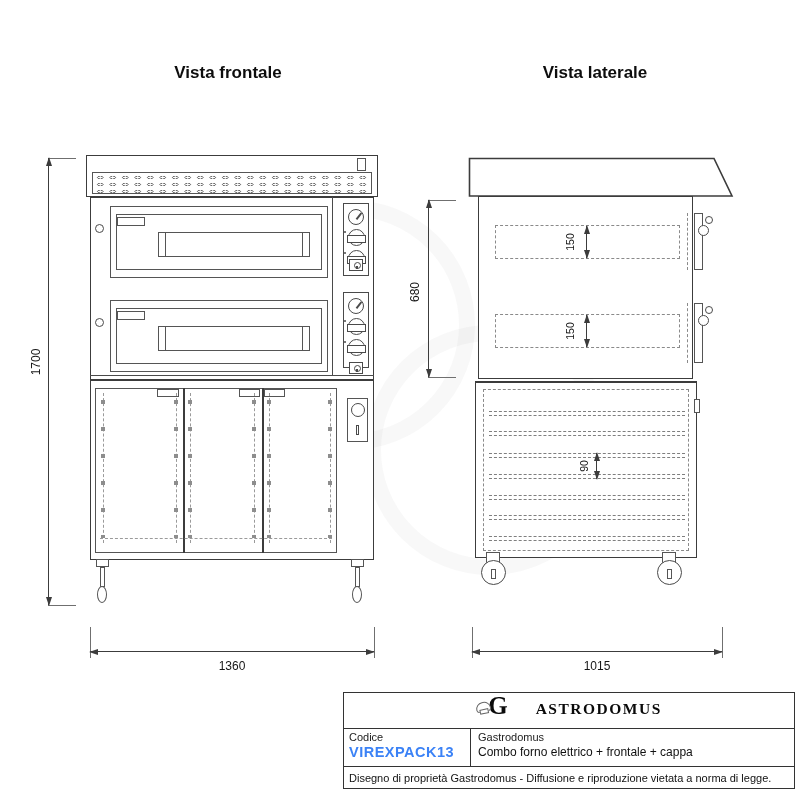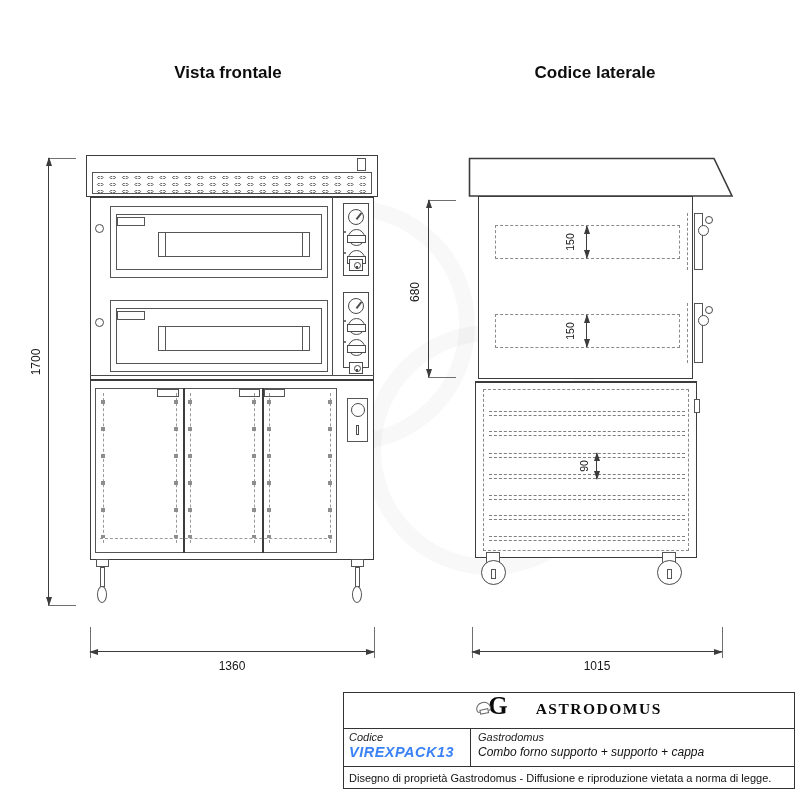--- a/index.html
+++ b/index.html
@@ -49,21 +49,21 @@
   .panel{border:1px solid #4a4a4a;background:#fff;display:flex;flex-direction:column;align-items:center;gap:4px;padding-top:5px;}
   
   .slide-line{width:0;border-left:1px dashed #9a9a9a;}
   .slide-ticks{width:4px;background:repeating-linear-gradient(180deg,#8d8d8d 0 4px,transparent 4px 27px);}
   .rail{border-top:1px dashed #7f7f7f;border-bottom:1px dashed #7f7f7f;background:transparent;}
   
   .circ{border:1px solid #4a4a4a;border-radius:50%;background:#fff;}
   
   #tblock{border:1.2px solid #333;background:#fff;display:flex;flex-direction:column;}
   .tb-row1{height:36px;border-bottom:1px solid #333;display:flex;align-items:center;justify-content:center;}
-  .tb-row2{height:38px;border-bottom:1px solid #333;display:flex;font-style:italic;}
+  .tb-row2{height:38px;border-bottom:1px solid #333;display:flex;}
   .tb-cell-l{width:127px;border-right:1px solid #333;padding:2px 5px;}
   .tb-cell-r{flex:1;padding:2px 7px;}
   .tb-label{font-size:11px;color:#222;}
   .tb-code{font-size:14.5px;font-weight:bold;letter-spacing:.5px;color:#3b82f6;margin-top:1px;}
   .tb-desc{font-size:12px;color:#111;margin-top:2px;}
   .tb-row3{flex:1;display:flex;align-items:center;padding:0 5px;font-size:11px;color:#111;}
   .brand{font-family:"Liberation Serif","DejaVu Serif",serif;font-weight:600;color:#0a0a0a;display:flex;align-items:baseline;}
   .brand-initial{font-size:25px;line-height:1;}
   .brand-rest{font-size:15.5px;letter-spacing:1.5px;line-height:1;margin-left:28px;}
   .chef-hat{width:15px;height:12px;position:relative;margin-right:-3px;margin-bottom:14px;transform:rotate(-12deg);}
@@ -192,21 +192,21 @@
   <div>
     <div class="abs tickv" style="left:90px;top:627px;height:31px;"></div>
     <div class="abs tickv" style="left:374px;top:627px;height:31px;"></div>
     <div class="abs hline" style="left:90px;top:651px;width:284px;">
       <span class="arr left"></span>
       <span class="arr right"></span>
     </div>
     <div class="dim-label" style="left:232px;top:666px;">1360</div>
   </div>
 
-  <div class="view-title" style="left:485px;top:63px;">Codice laterale</div>
+  <div class="view-title" style="left:485px;top:63px;">Vista laterale</div>
 
   <div>
 
     <svg class="abs" style="left:468px;top:157px;" width="266" height="41" viewBox="0 0 266 41">
       <polygon points="1.5,1.5 246,1.5 264,39 1.5,39" fill="#ffffff" stroke="#3c3c3c" stroke-width="1.6"></polygon>
     </svg>
 
     <div class="abs box" style="left:478px;top:196px;width:215px;height:183px;"></div>
     <div class="abs dashed" style="left:495px;top:225px;width:185px;height:34px;"></div>
     <div class="abs dashed" style="left:495px;top:314px;width:185px;height:34px;"></div>
@@ -285,19 +285,19 @@
         <span class="brand-rest">ASTRODOMUS</span>
       </div>
     </div>
     <div class="tb-row2">
       <div class="tb-cell-l">
         <div class="tb-label">Codice</div>
         <div class="tb-code">VIREXPACK13</div>
       </div>
       <div class="tb-cell-r">
         <div class="tb-label">Gastrodomus</div>
-        <div class="tb-desc">Combo forno supporto + supporto + cappa</div>
+        <div class="tb-desc">Combo forno elettrico + frontale + cappa</div>
       </div>
     </div>
     <div class="tb-row3">Disegno di proprietà Gastrodomus - Diffusione e riproduzione vietata a norma di legge.</div>
   </div>
 
 </div>
 
 </body></html>

